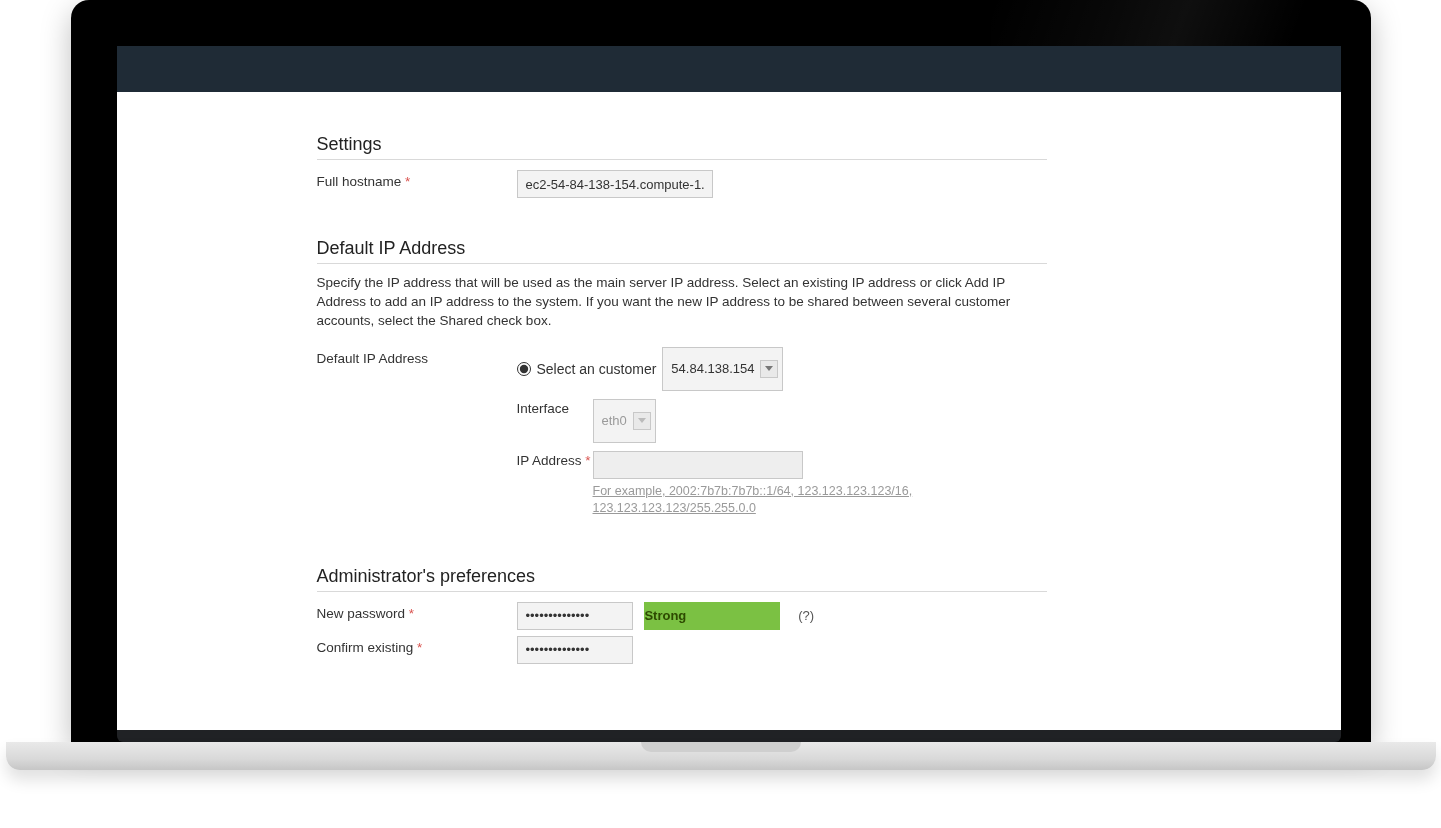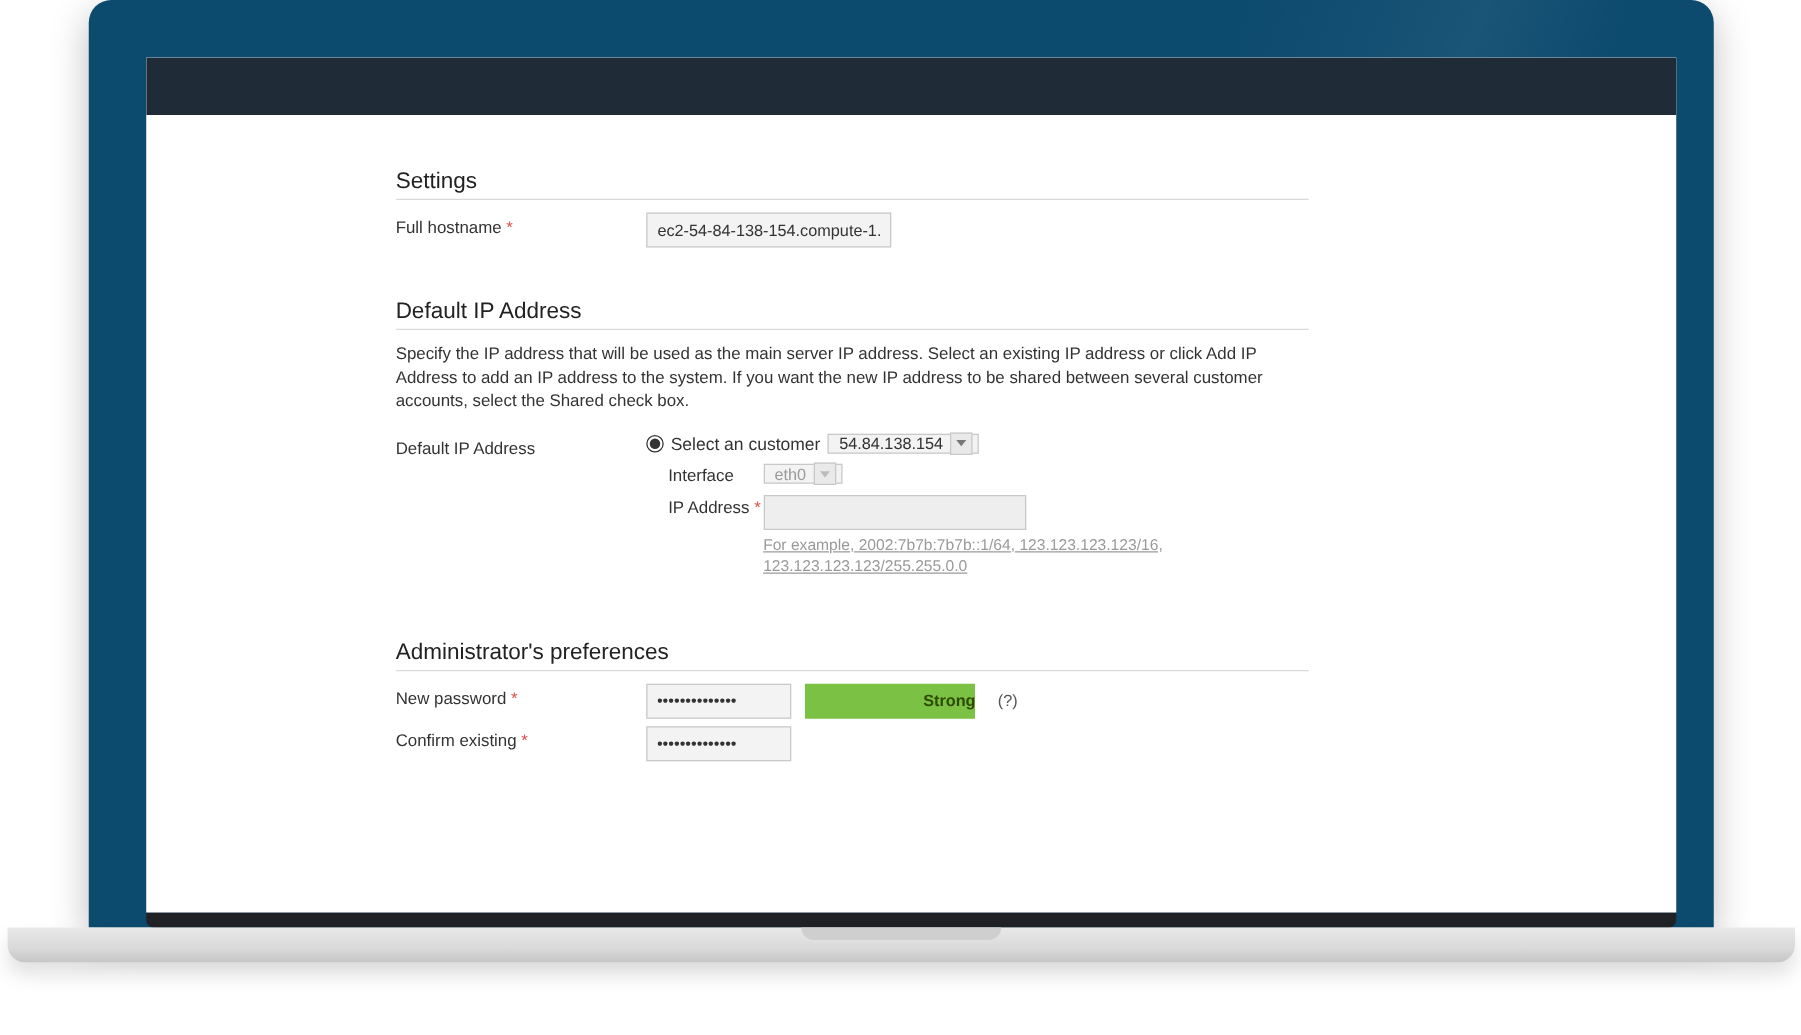--- a/index.html
+++ b/index.html
@@ -14,21 +14,21 @@
     height: 828px;
     overflow: hidden;
   }
   .laptop {
     position: relative;
     margin: 0 auto;
     width: 1300px;
     padding-top: 0;
   }
   .bezel {
-    background: #0c4a6e;
+    background: #000000;
     border-radius: 18px 18px 0 0;
     padding: 46px 30px 0 46px;
     box-shadow: 0 10px 30px rgba(0,0,0,0.25);
     position: relative;
   }
   .bezel-glare {
     position: absolute;
     top: 0; right: 0;
     width: 380px; height: 46px;
     background: linear-gradient(110deg, transparent 0%, rgba(255,255,255,0.03) 30%, rgba(255,255,255,0.06) 50%, transparent 80%);
@@ -98,42 +98,41 @@
   .radio-line input[type="radio"] {
     accent-color: #333;
     width: 14px; height: 14px;
     margin: 0;
   }
   .select-wrap {
     display: inline-flex;
     align-items: center;
     border: 1px solid #c8c8c8;
     background: #f3f3f3;
-    height: 16px;
+    height: 44px;
     padding: 0 4px 0 8px;
     font-size: 13px;
     text-align: center;
   }
   .select-wrap.disabled { color: #9a9a9a; }
   .chevron-btn {
     width: 18px; height: 18px;
     display: inline-flex;
     align-items: center; justify-content: center;
     border: 1px solid #c8c8c8;
     background: #e9e9e9;
     margin-left: 6px;
   }
   .chevron {
     width: 0; height: 0;
     border-left: 4px solid transparent;
     border-right: 4px solid transparent;
     border-top: 5px solid #777;
   }
   .sub-indent {
-    margin-left: 18px;
   }
   .sub-row {
     display: flex;
     align-items: flex-start;
     margin: 8px 0;
   }
   .sub-label {
     width: 76px;
     flex: 0 0 76px;
     font-size: 13.5px;
@@ -152,21 +151,21 @@
     width: 210px;
     background: #f1f1f1;
     border: 1px solid #ddd;
     height: 26px;
   }
   .strength {
     display: inline-block;
     width: 136px;
     height: 28px;
     line-height: 28px;
-    text-align: right;
+    text-align: left;
     font-size: 13px;
     font-weight: 600;
     color: #2d4a00;
     background: #7bc143;
     margin-left: 8px;
     vertical-align: top;
   }
   .strength-help {
     display: inline-block;
     margin-left: 14px;

